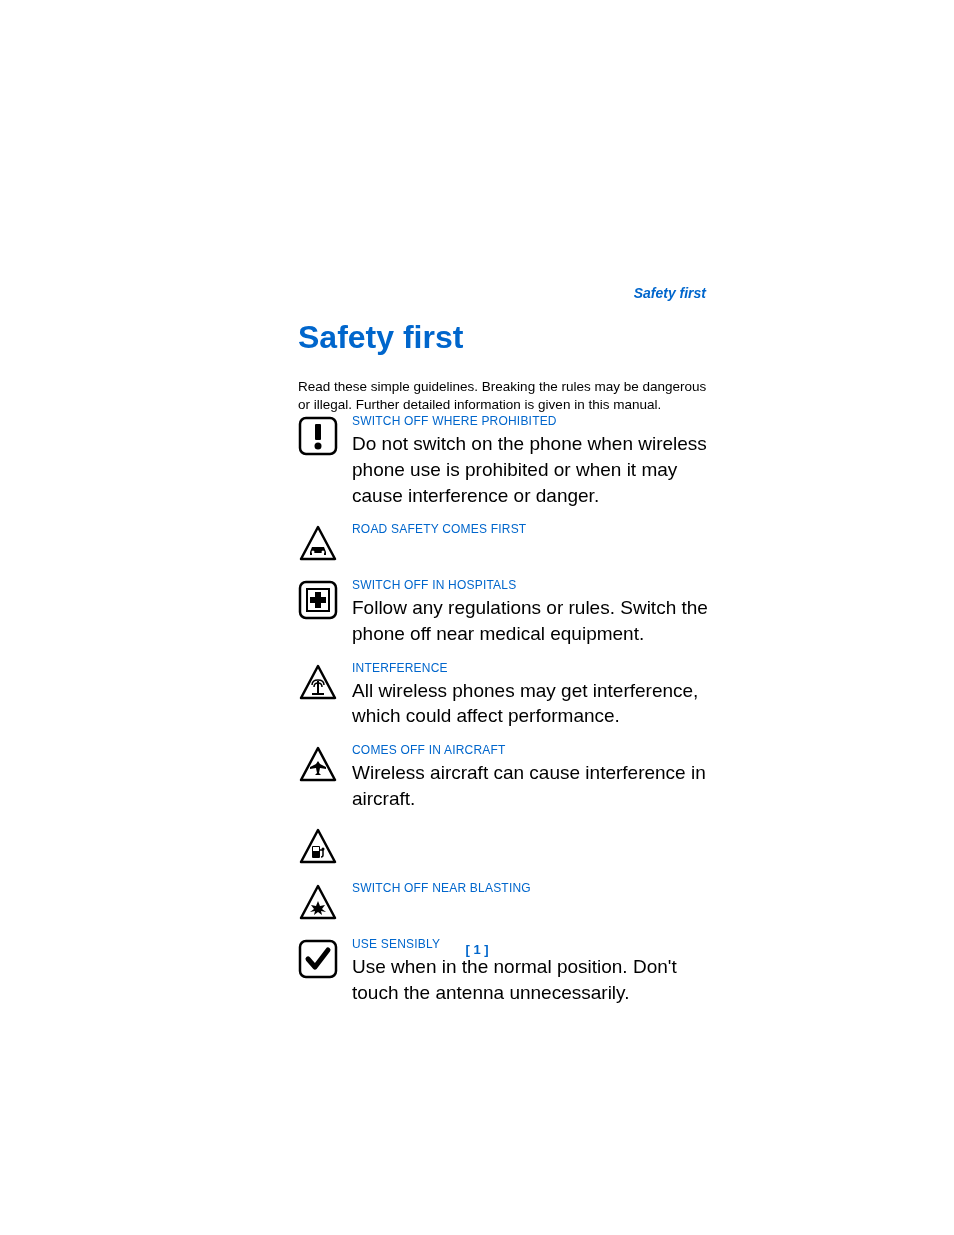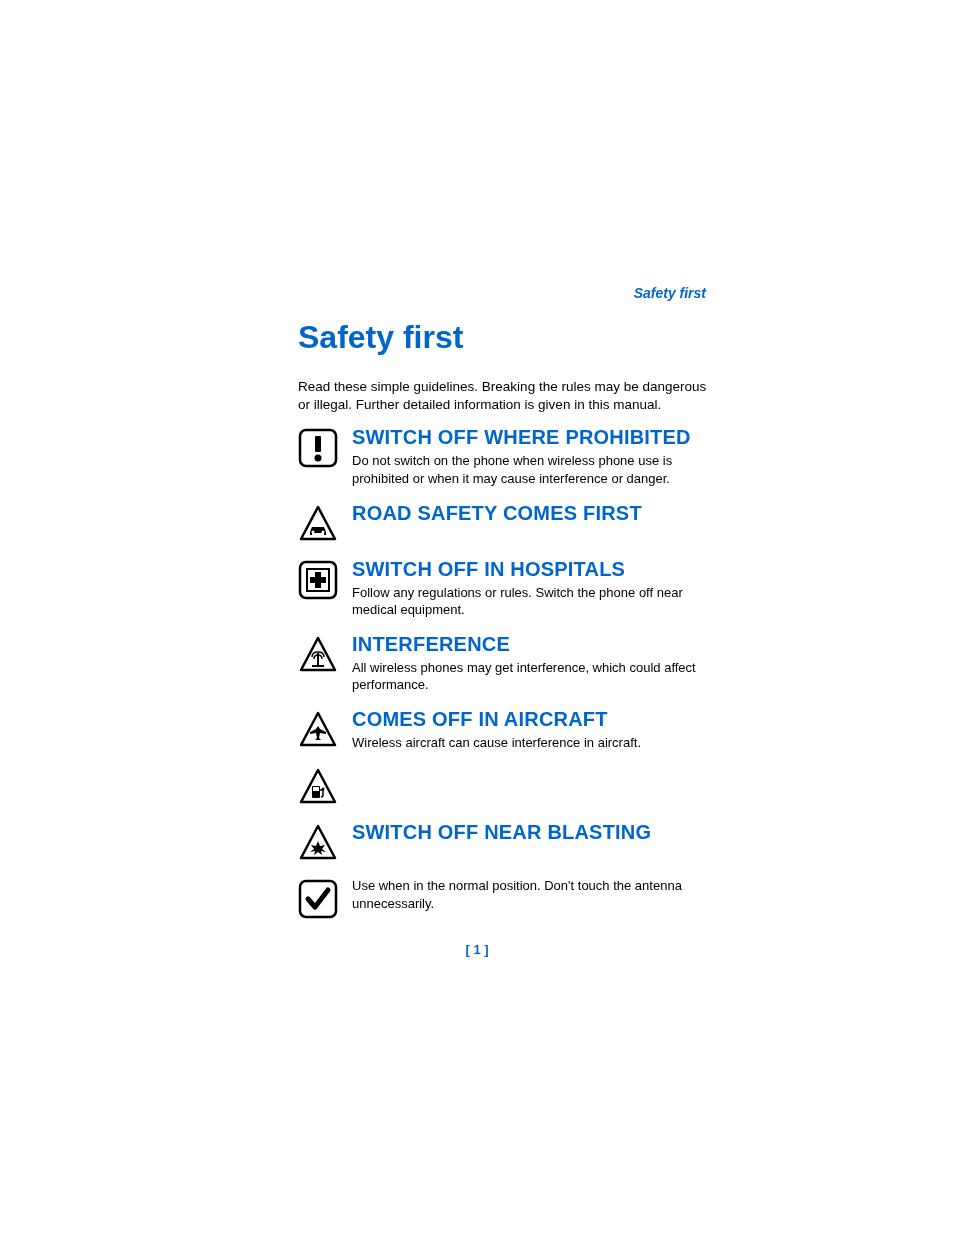--- a/index.html
+++ b/index.html
@@ -29,21 +29,21 @@
     .page-title {
       color: #0066cc;
       font-size: 32px;
       font-weight: bold;
       margin-bottom: 22px;
     }
     .intro {
       color: #000;
       font-size: 13.5px;
       line-height: 1.35;
-      margin-bottom: 12px;
+      margin-bottom: 0;
     }
     .item {
       display: flex;
       gap: 14px;
       margin-bottom: 14px;
       align-items: flex-start;
     }
     .icon-box {
       flex: 0 0 40px;
       width: 40px;
@@ -52,28 +52,28 @@
     }
     .icon-box svg {
       width: 40px;
       height: 40px;
     }
     .item-text {
       flex: 1;
     }
     .item-title {
       color: #0066cc;
-      font-weight: bold;
-      font-size: 20px;
+      font-weight: normal;
+      font-size: 12px;
       margin-bottom: 3px;
       letter-spacing: 0.2px;
     }
     .item-desc {
       color: #000;
-      font-size: 13px;
+      font-size: 19px;
       line-height: 1.35;
     }
     .page-number {
       position: absolute;
       bottom: 278px;
       left: 0;
       right: 0;
       text-align: center;
       color: #0066cc;
       font-size: 13px;
@@ -185,19 +185,20 @@
   </div>
 
   <div class="item">
     <div class="icon-box">
       <svg viewBox="0 0 40 40">
         <rect x="2" y="2" width="36" height="36" rx="6" fill="none" stroke="#000" stroke-width="2.5"></rect>
         <path d="M10 20 L17 28 L30 11" fill="none" stroke="#000" stroke-width="5" stroke-linecap="round" stroke-linejoin="round"></path>
       </svg>
     </div>
     <div class="item-text">
+      <div class="item-title">USE SENSIBLY</div>
       <div class="item-desc">Use when in the normal position. Don't touch the antenna unnecessarily.</div>
     </div>
   </div>
 
 </div>
 
 <div class="page-number">[ 1 ]</div>
 
 </body></html>

